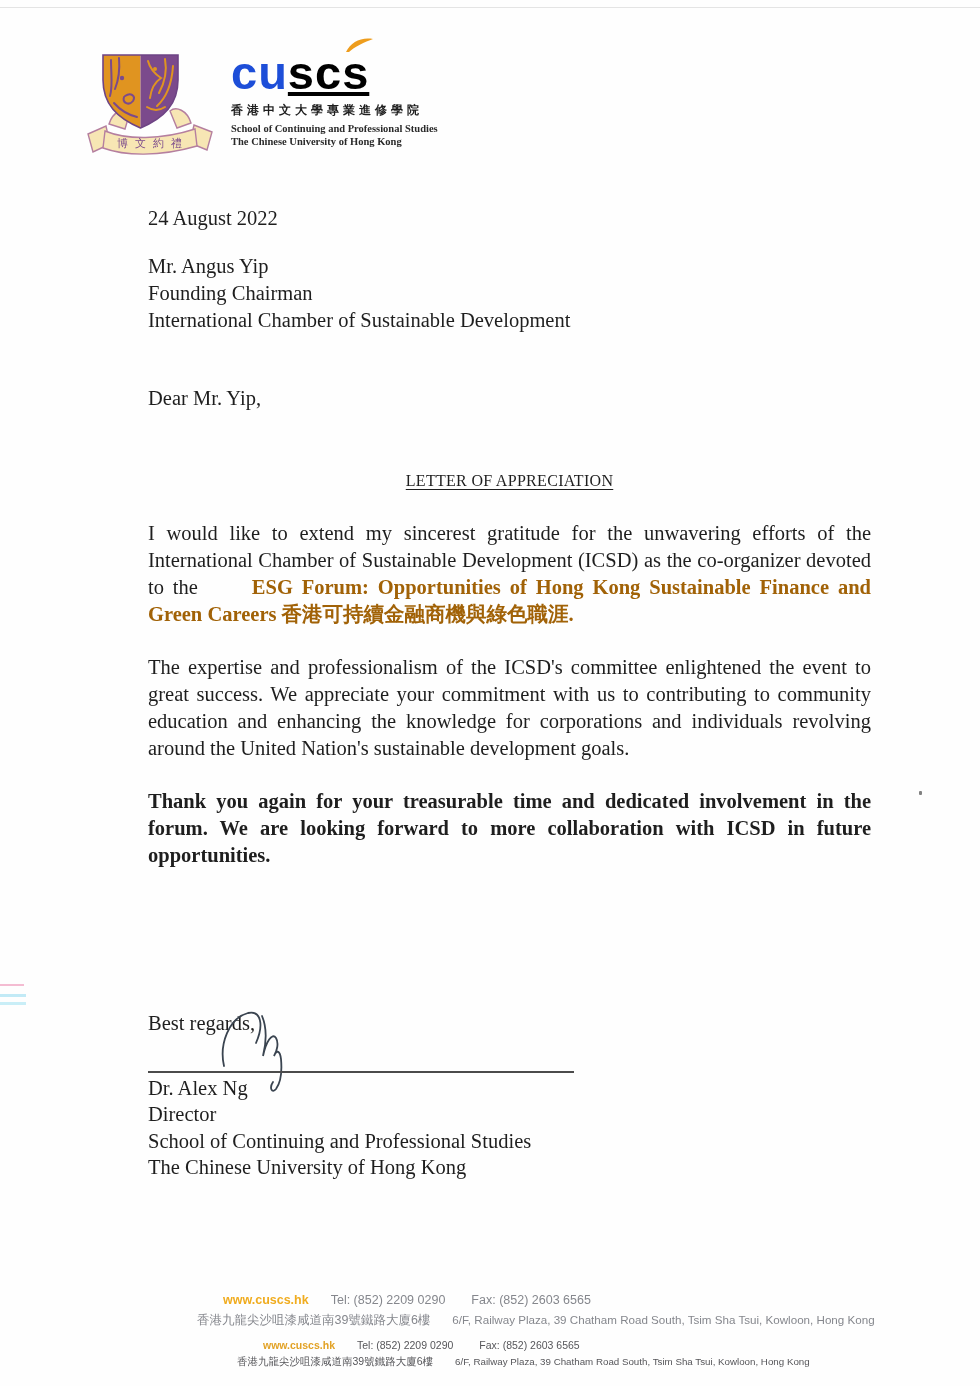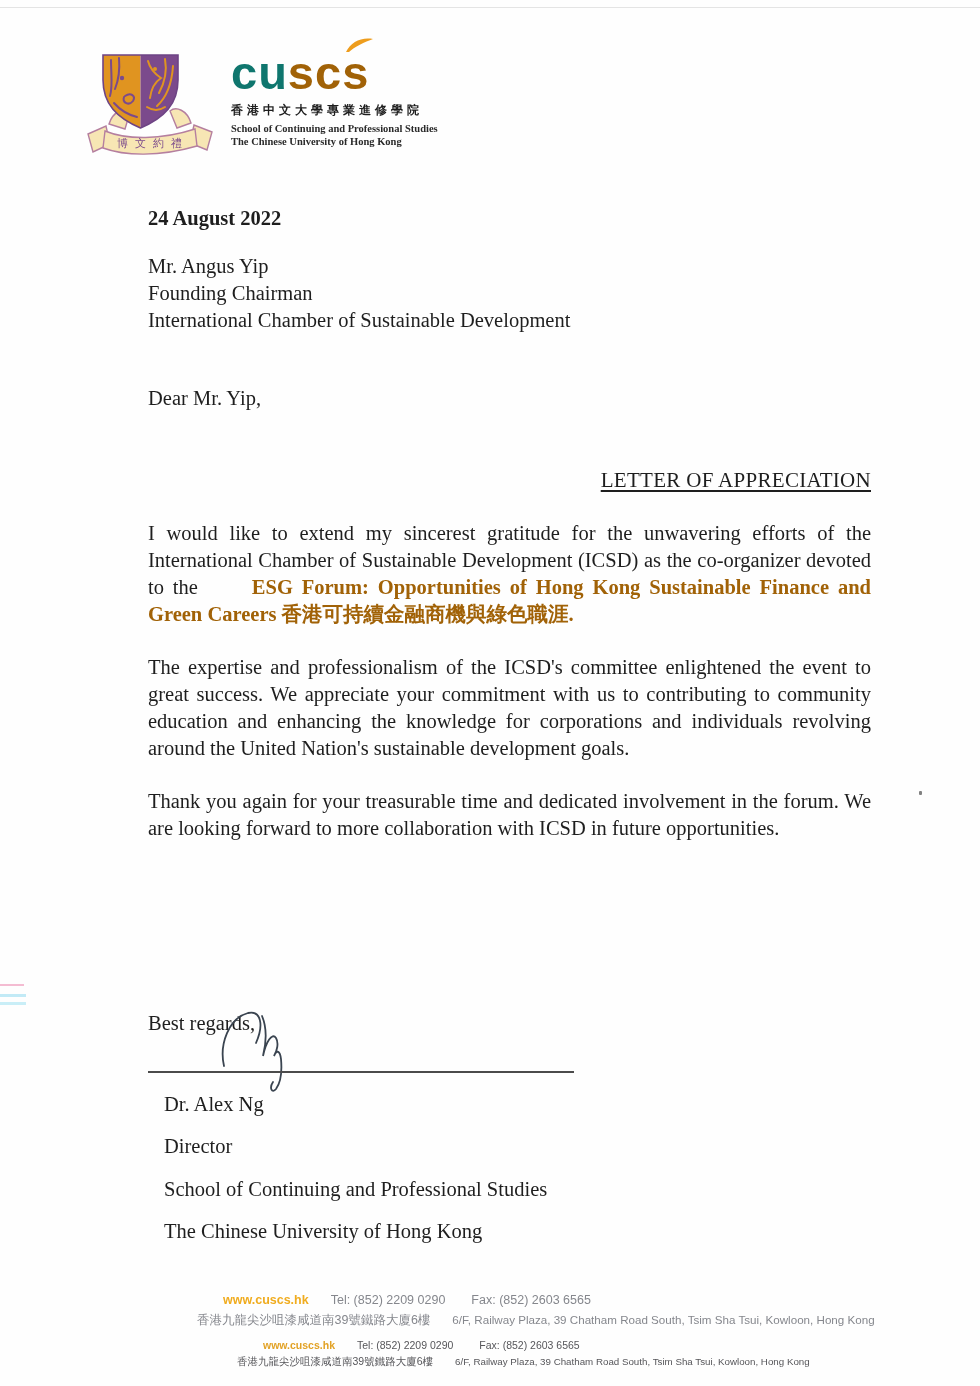--- a/index.html
+++ b/index.html
@@ -8,44 +8,44 @@
     background:#fefefe; overflow:hidden;
     font-family:"Liberation Serif","DejaVu Serif",serif;
     color:#1e1e1e;
   }
   .scan-top-line { position:absolute; top:7px; left:0; width:100%; height:1px; background:#e4e4e4; }
 
   
   .logo-shield { position:absolute; left:85px; top:48px; width:130px; height:118px; }
   .logo-text-block { position:absolute; left:231px; top:48px; width:260px; }
   .wordmark { position:relative; display:inline-block; font-family:"Liberation Sans","DejaVu Sans",sans-serif; font-weight:bold; font-size:47px; line-height:50px; letter-spacing:1px; text-transform:lowercase; }
-  .wordmark .cu  { color:#0f766e;text-align:right; }
-  .wordmark .scs { color:#a16207; position:relative; }
+  .wordmark .cu  { color:#1d4ed8;text-align:right; }
+  .wordmark .scs { color:#000000; position:relative;text-decoration:underline; }
   .swoosh { position:absolute; top:-10px; right:-6px; width:30px; height:18px; }
   .logo-zh { font-size:12px; font-weight:bold; letter-spacing:4px; color:#1d1d1d; margin-top:4px; white-space:nowrap; }
   .logo-en { font-size:10.5px; font-weight:bold; color:#2a2a2a; line-height:13px; margin-top:3px; }
 
   
   .letter { position:absolute; left:148px; top:205px; width:723px; font-size:20.5px; line-height:27px; }
-  .date { margin:0 0 21px 0;font-weight:bold; }
+  .date { margin:0 0 21px 0; }
   .recipient p { margin:0; }
   .recipient { margin:0 0 51px 0; }
   .salutation { margin:0 0 55px 0; }
-  .heading { text-align:right; margin:4px 0 26px 0; font-size:21px; letter-spacing:0.3px; }
+  .heading { text-align:center; margin:4px 0 26px 0; font-size:16px; letter-spacing:0.3px; }
   .heading span { text-decoration:underline; text-underline-offset:3px; }
   .para { text-align:justify; margin:0 0 26px 0; }
-  .para.last { margin-bottom:0; }
+  .para.last { margin-bottom:0;font-weight:bold; }
   .hl { color:#a16207; font-weight:bold;margin-left:45px; }
 
   
   .closing { position:absolute; left:148px; top:989px; font-size:20.5px; line-height:27px; }
   .sig-svg { position:absolute; left:198px; top:1000px; width:180px; height:110px; }
   .sig-line { position:absolute; left:148px; top:1071px; width:426px; height:0; border-bottom:2px solid #4b4b4b; }
   .sig-names { position:absolute; left:148px; top:1075px; font-size:20.5px; line-height:26.3px; }
-  .sig-names p { margin:16px; }
+  .sig-names p { margin:0; }
 
   
   .footer { position:absolute; font-family:"Liberation Sans","DejaVu Sans",sans-serif; white-space:nowrap; }
   .footer .row { display:block; }
   .footer .lnk { font-weight:bold;margin-left:26px; }
   .footer1 { left:197px; top:1293px; font-size:12.5px; color:#85878d; }
   .footer1 .lnk { color:#f0ac1f; }
   .footer1 .row2 { margin-top:5px; }
   .footer2 { left:237px; top:1339px; font-size:10.5px; color:#56565a; }
   .footer2 .lnk { color:#e2a226; }

